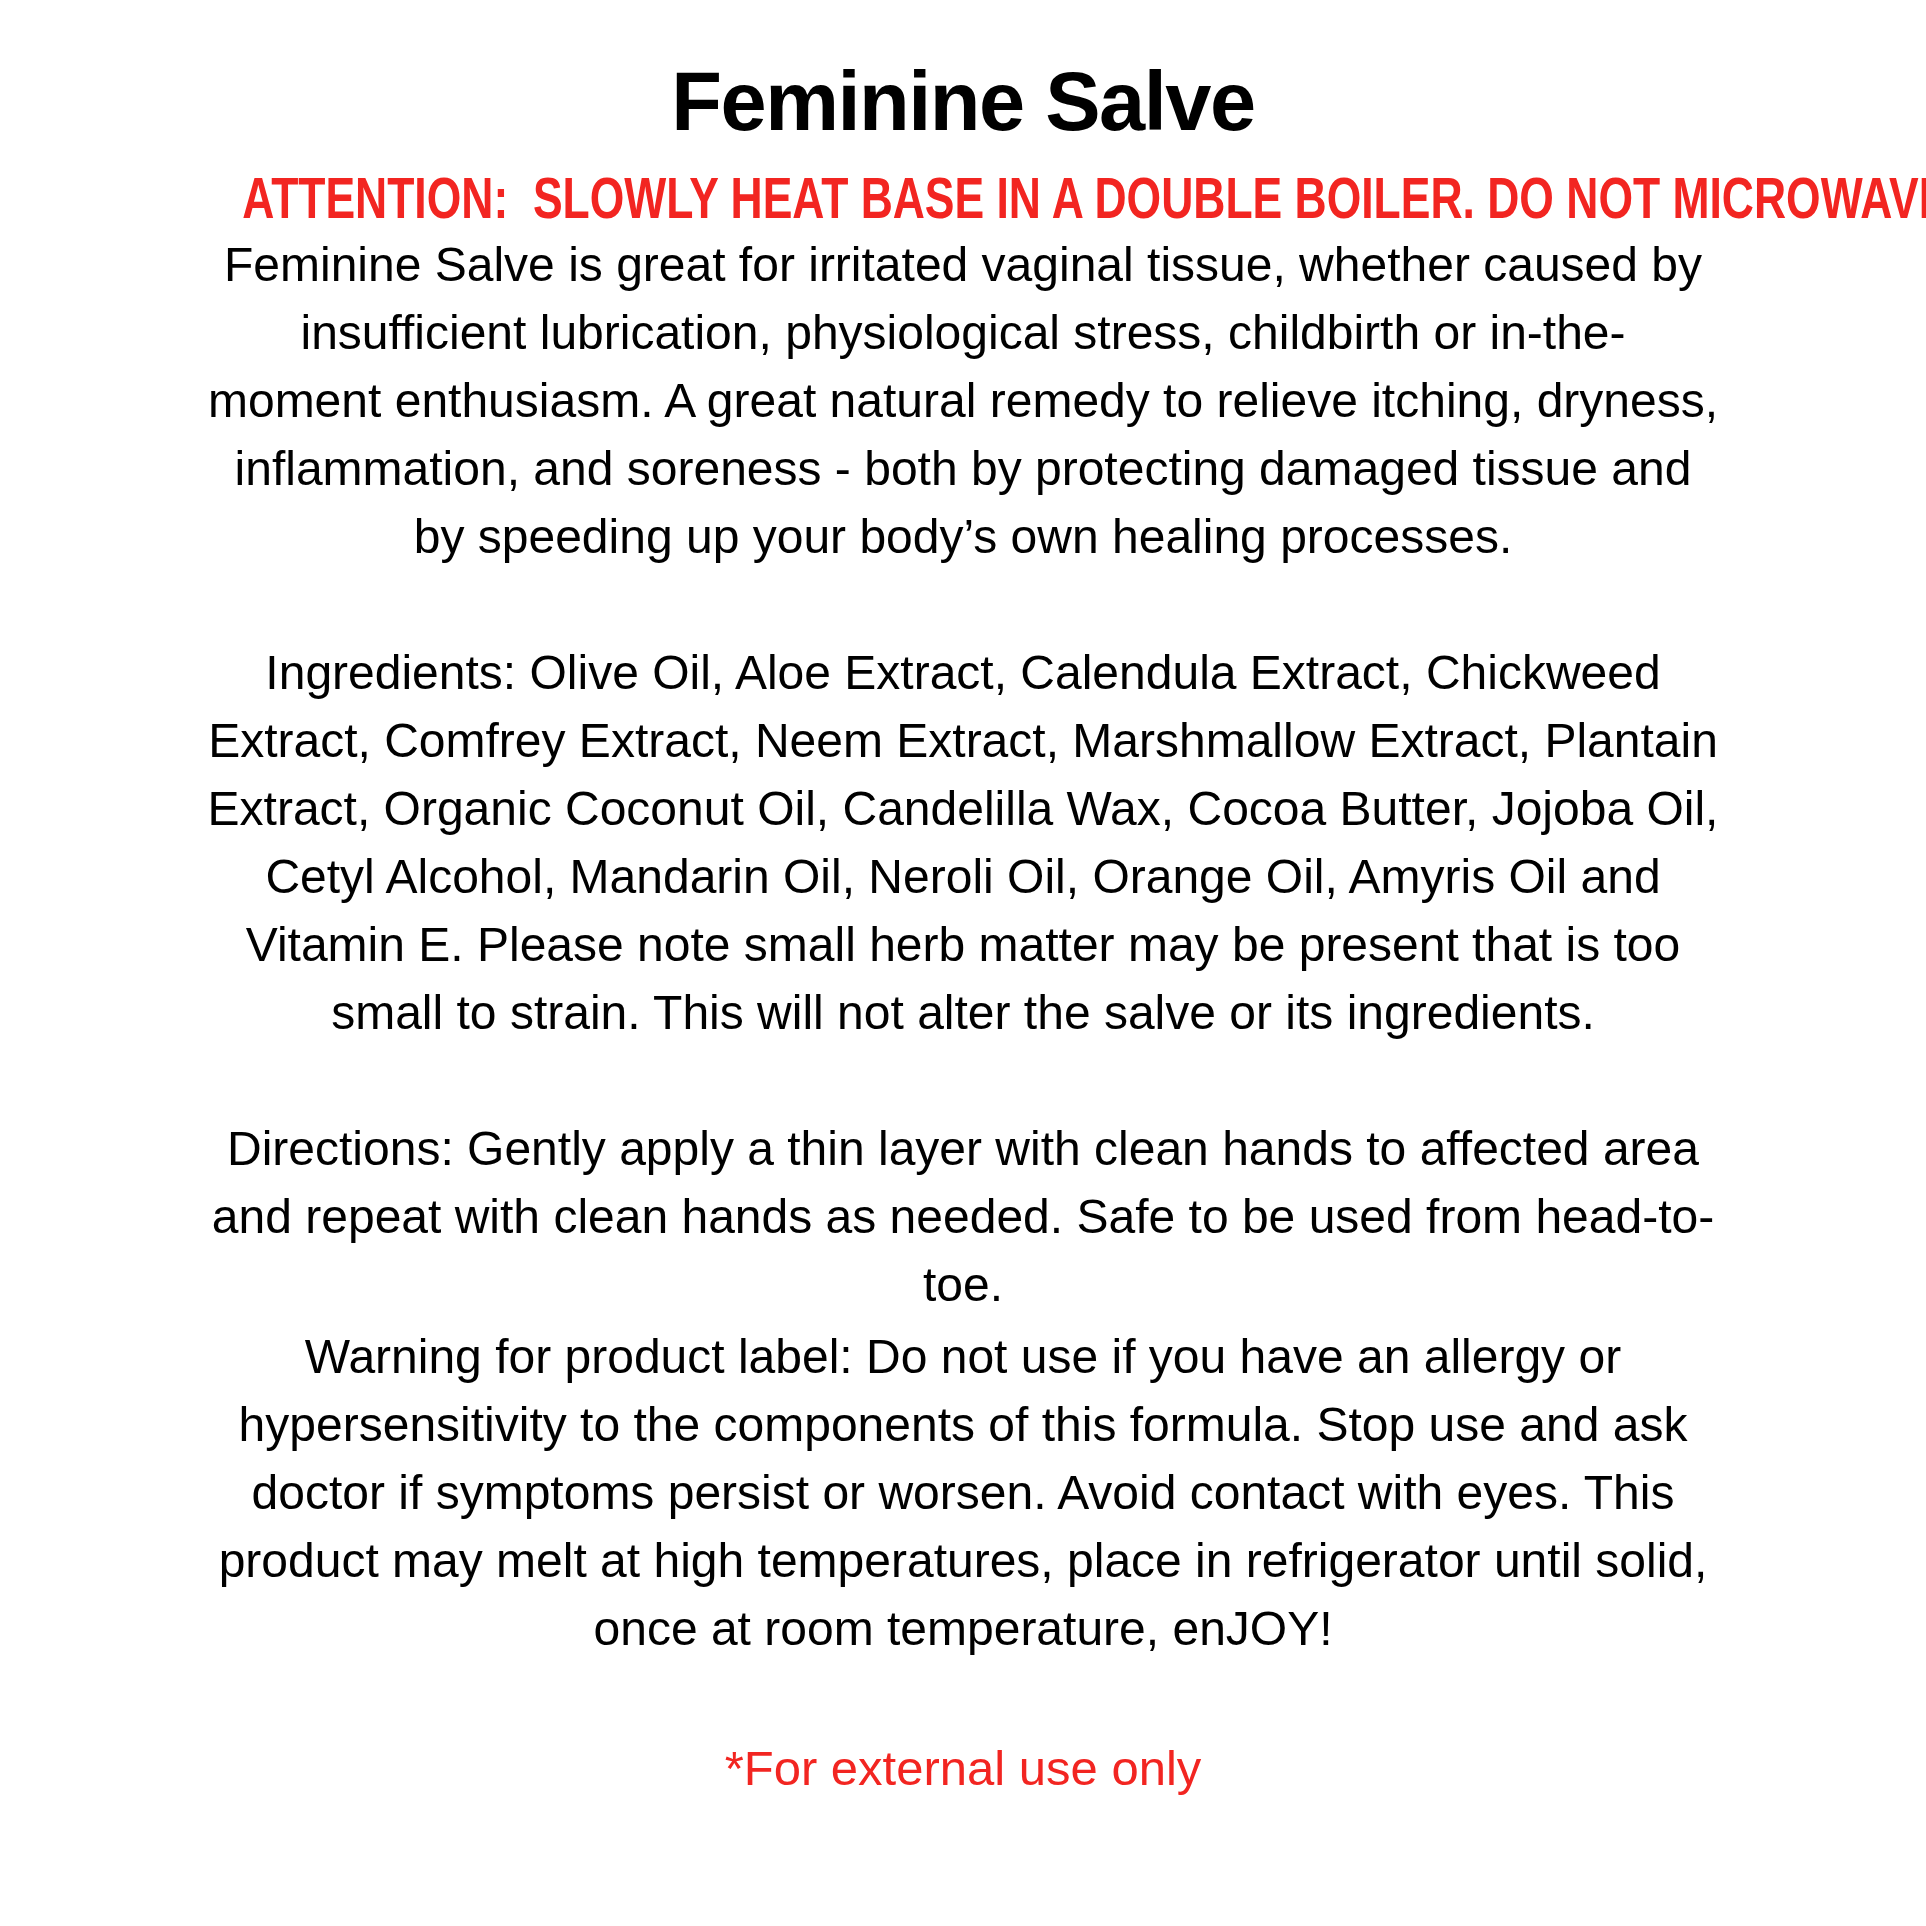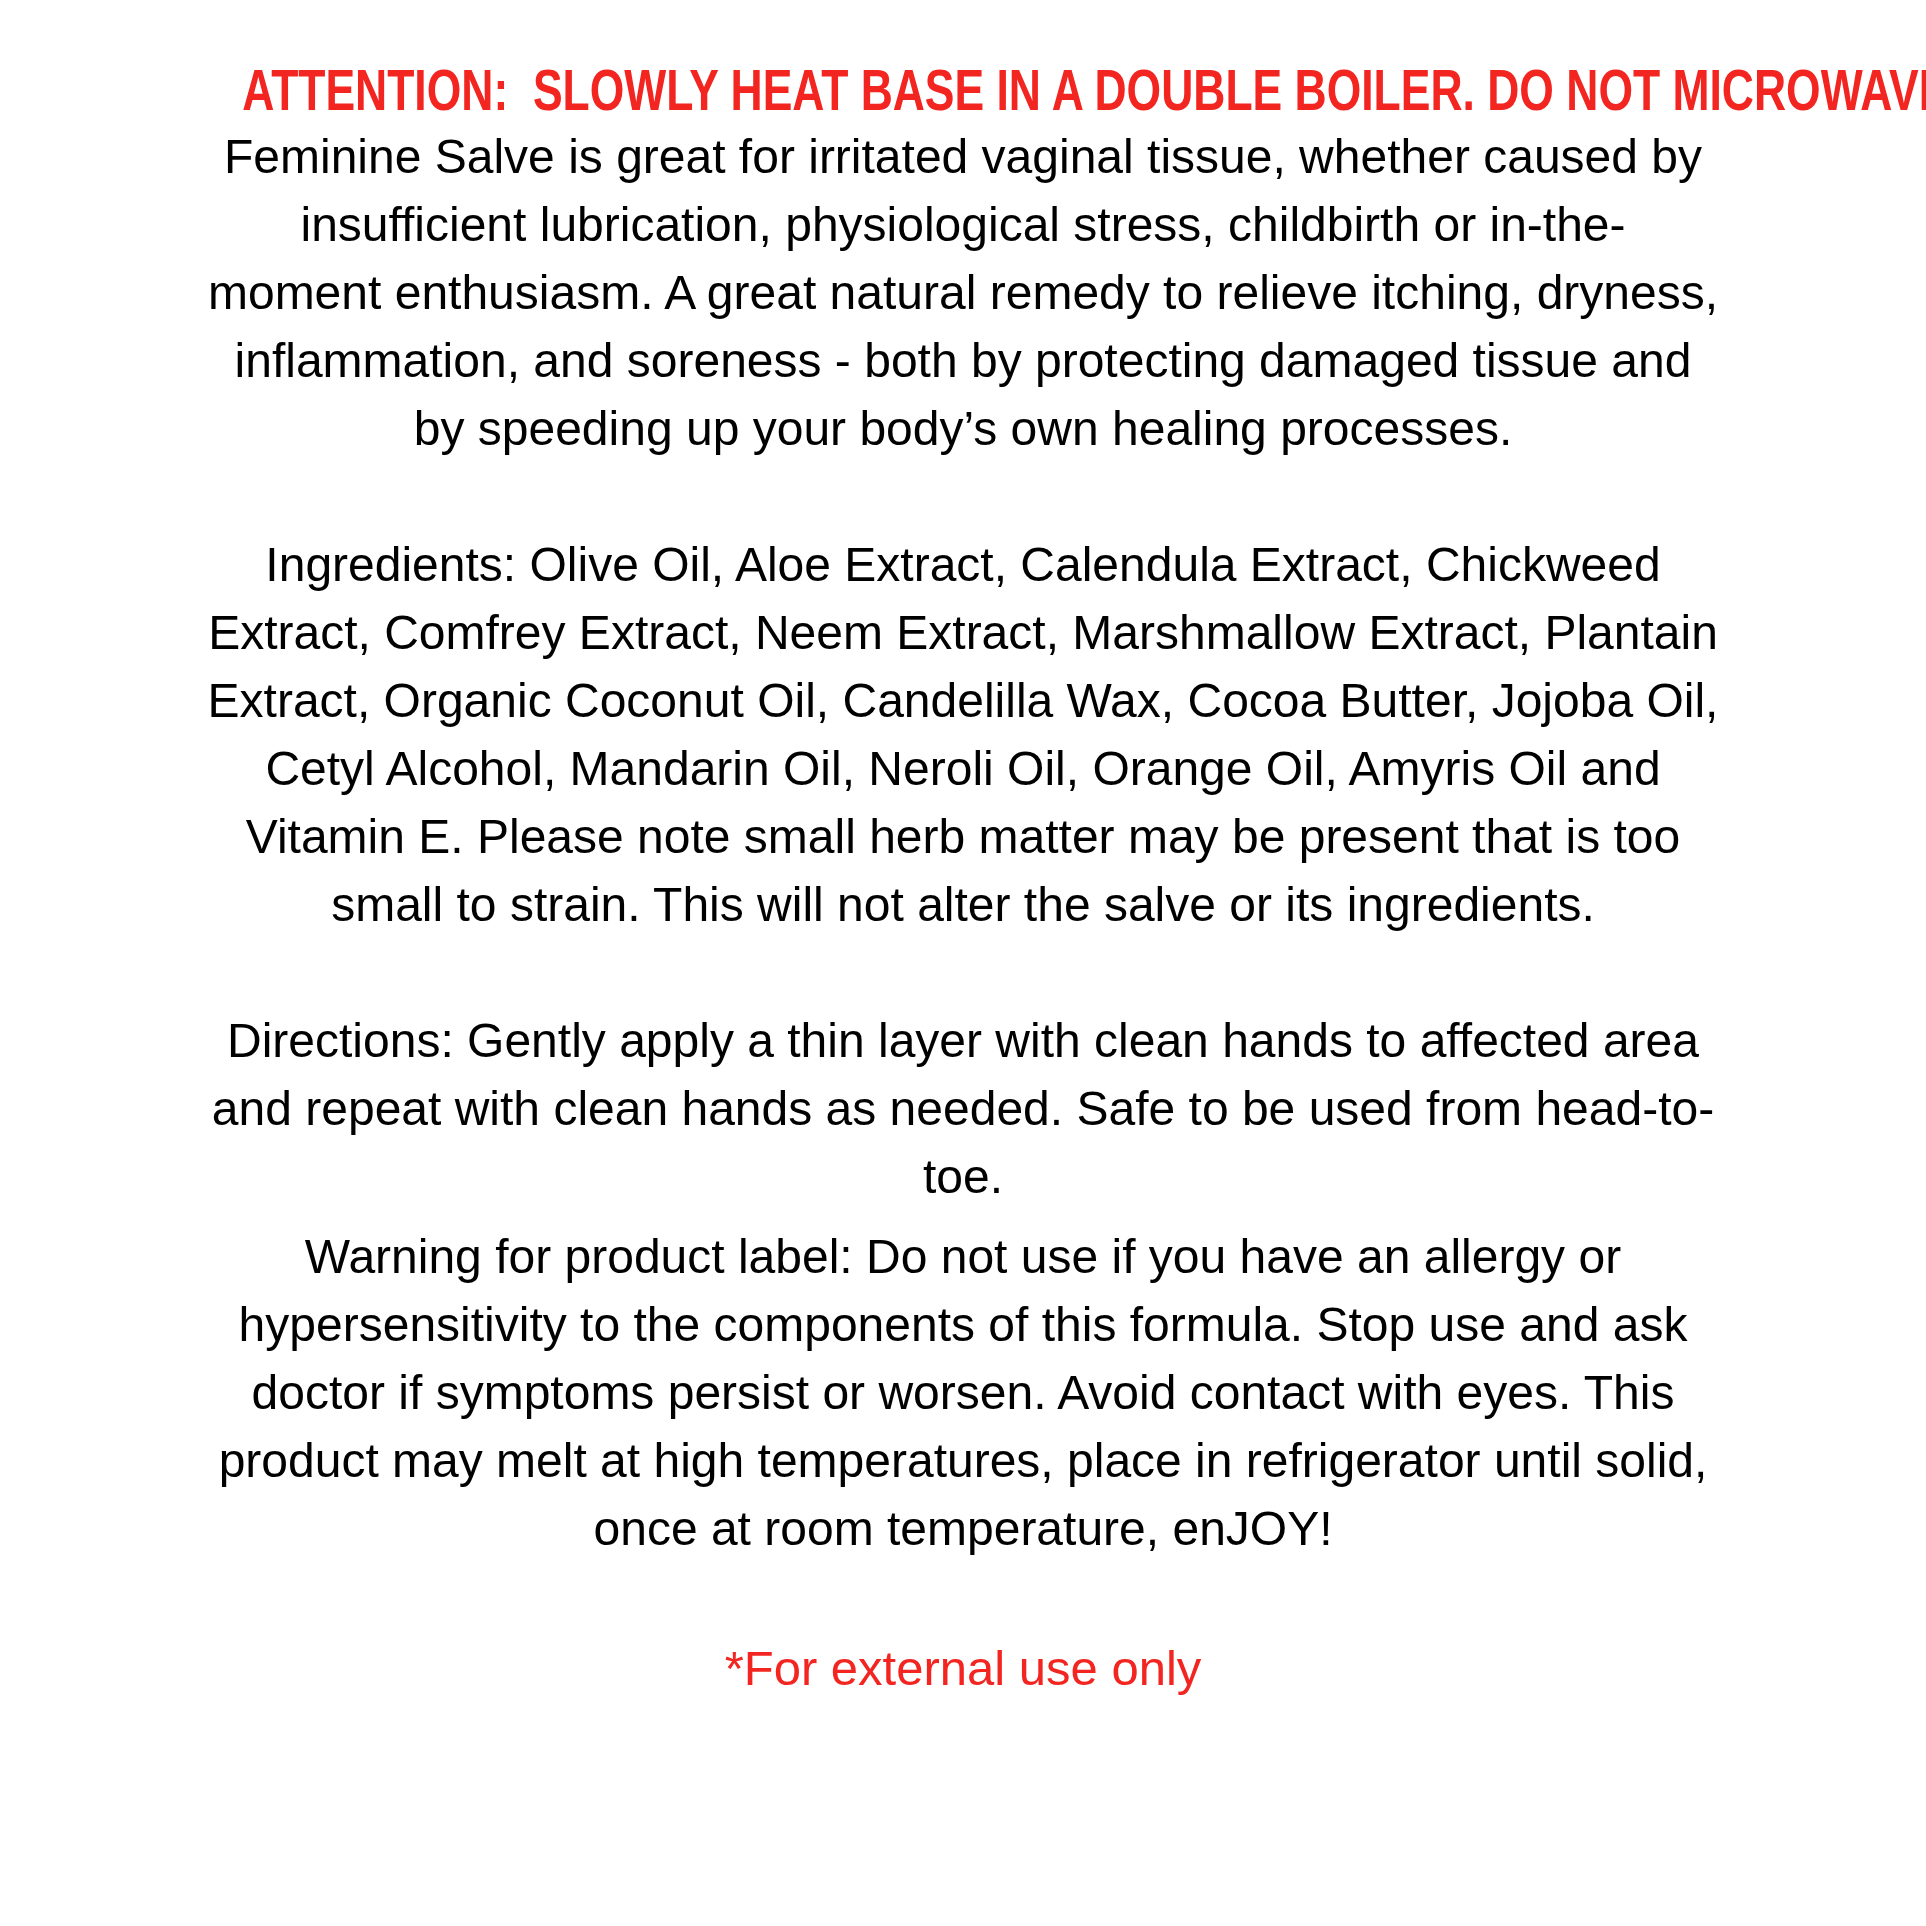--- a/index.html
+++ b/index.html
@@ -45,36 +45,37 @@
     white-space: pre-line;     
     font-size: 48px;
     line-height: 68px;
     max-width: 1865px;
     margin: 68px auto 0 auto;
   }
   .para.first {
     margin-top: 2px;
   }
   .para.nogap {
-    margin-top: 12px;
+    margin-top: 4px;
     text-align: center;
   }
   .footnote {
     margin: 71px auto 0 auto;
     font-size: 49px;
     line-height: 68px;
     color: #f22521;
     white-space: pre;
   }
 </style>
 </head>
 <body>
 
 <div class="label-page">
 
+  <h1 class="title">Feminine Salve</h1>
 
   <div class="attention-wrap">
     <span class="attention">ATTENTION:  SLOWLY HEAT BASE IN A DOUBLE BOILER. DO NOT MICROWAVE.</span>
   </div>
 
   <p class="para first">Feminine Salve is great for irritated vaginal tissue, whether caused by
 insufficient lubrication, physiological stress, childbirth or in-the-
 moment enthusiasm. A great natural remedy to relieve itching, dryness,
 inflammation, and soreness - both by protecting damaged tissue and
 by speeding up your body’s own healing processes.</p>

